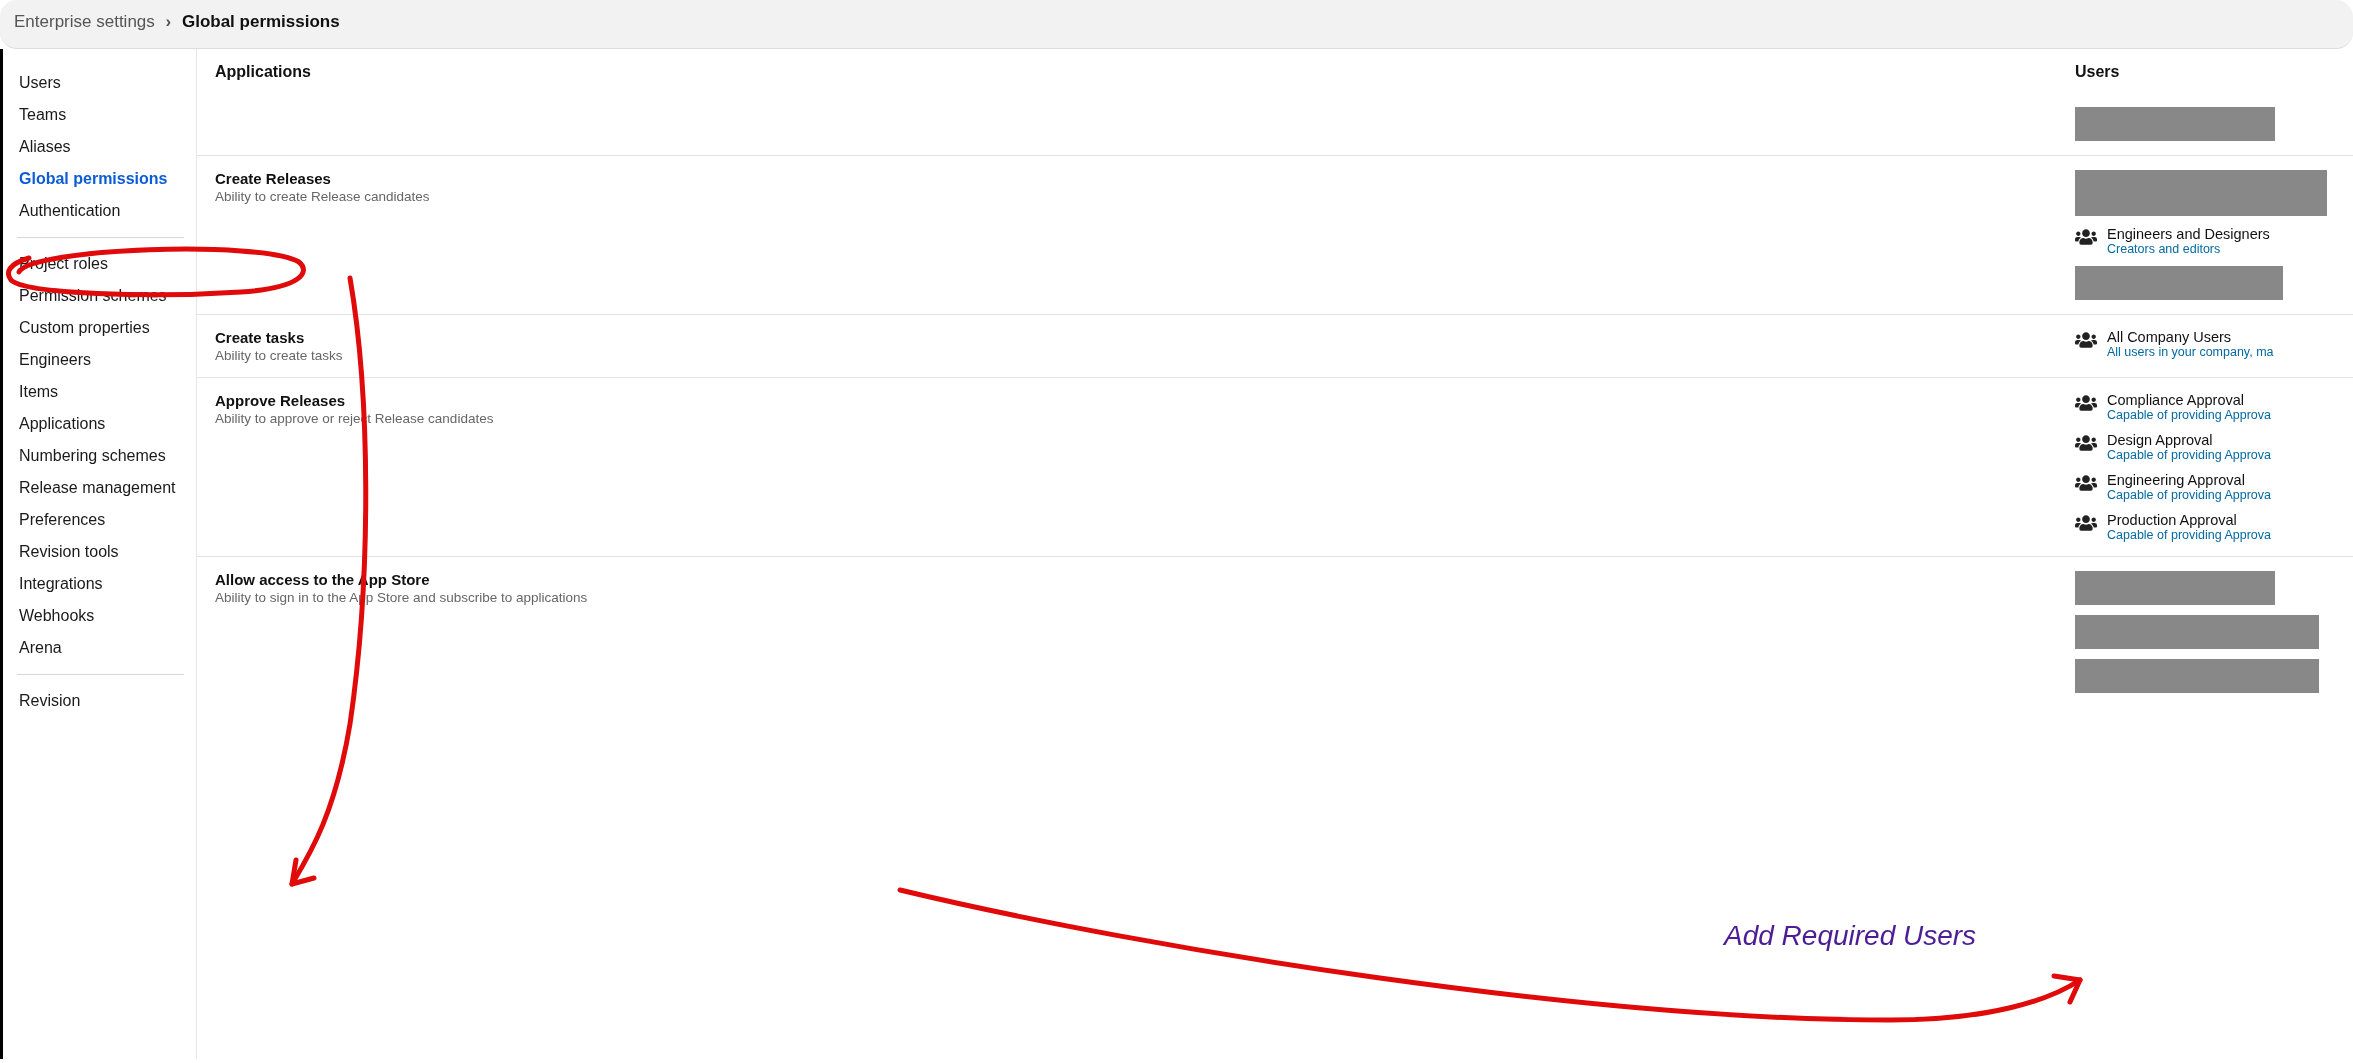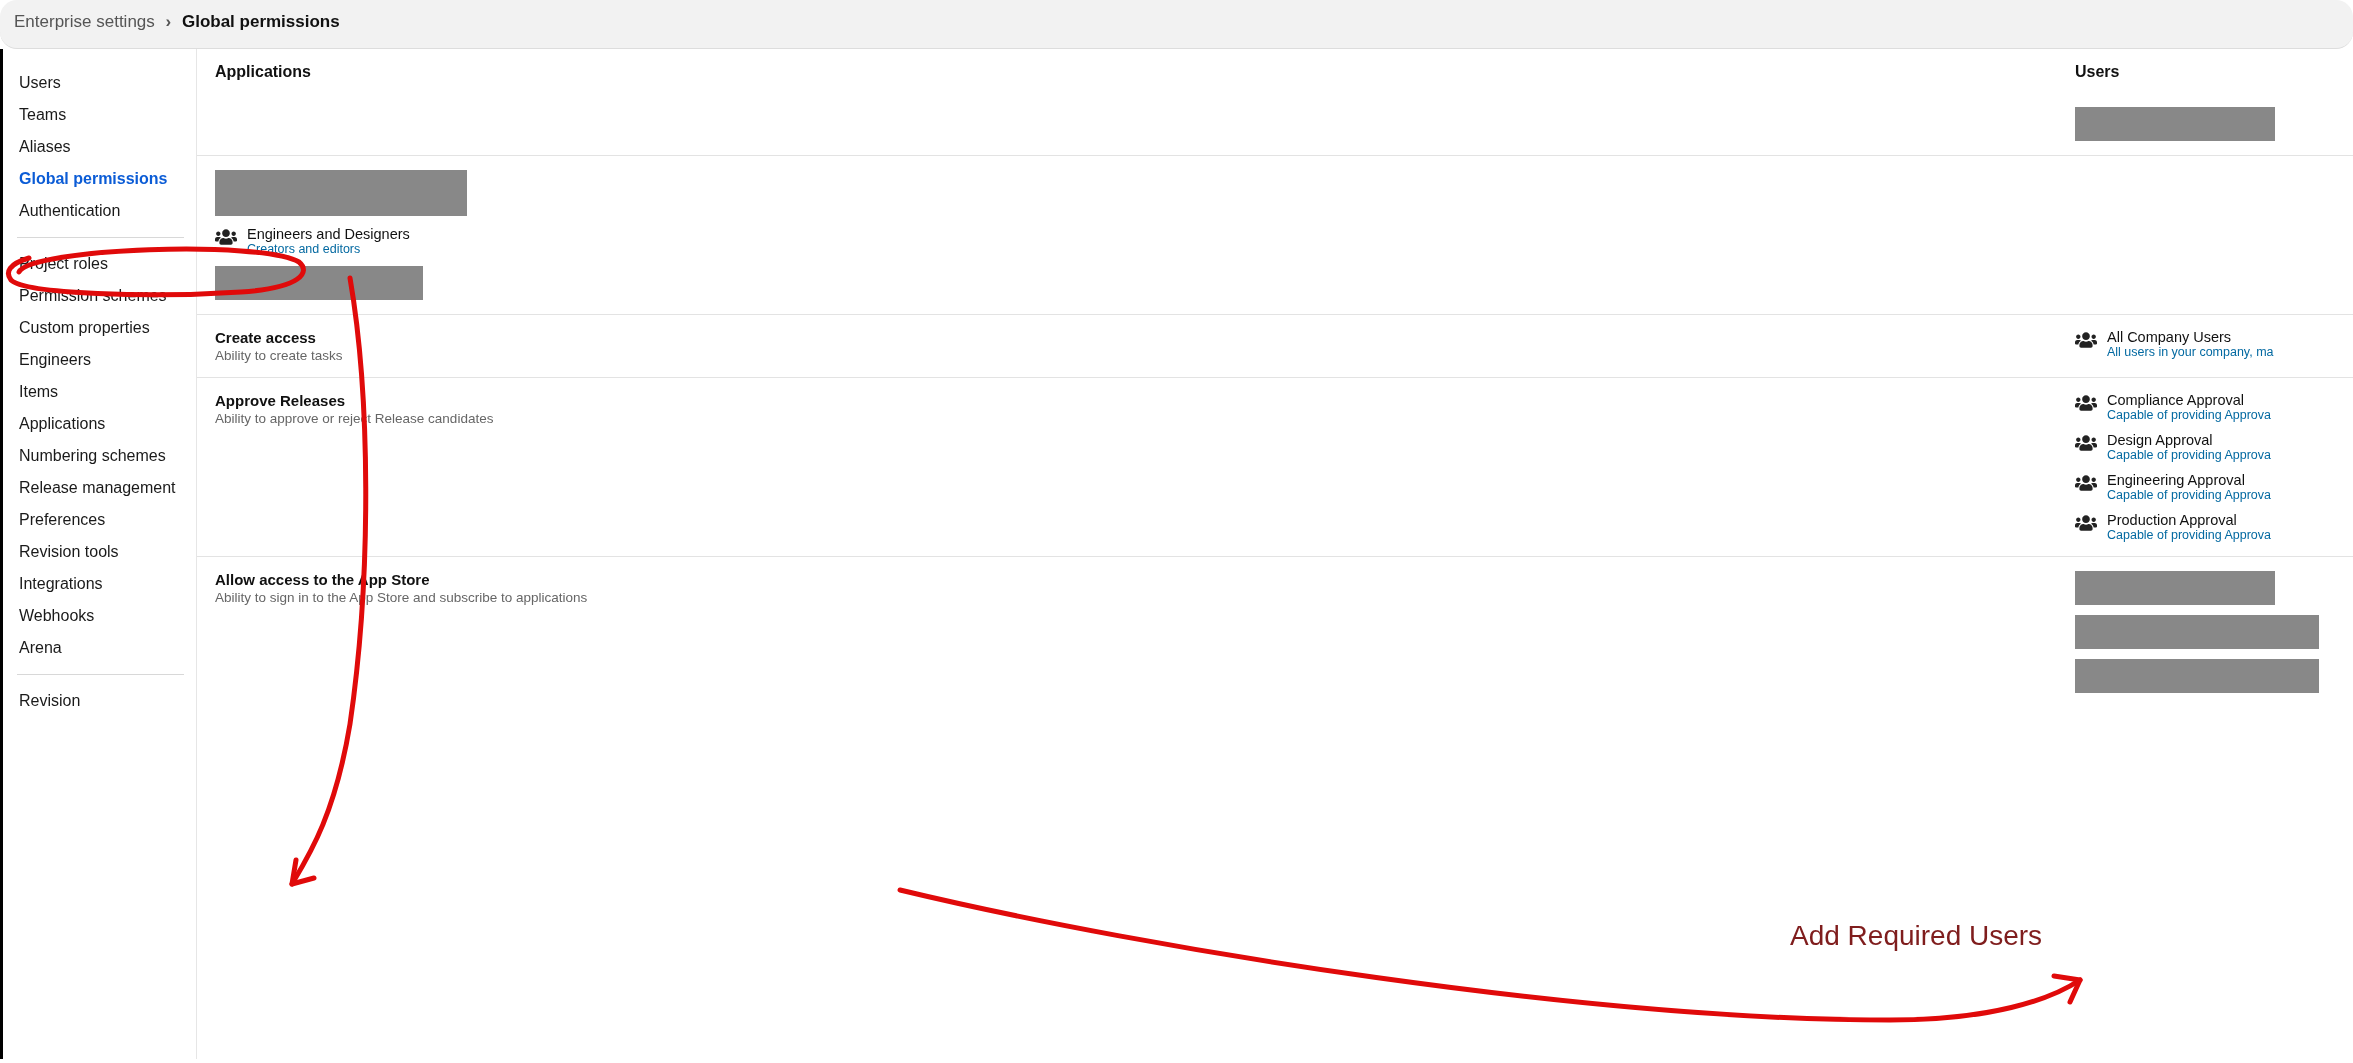--- a/index.html
+++ b/index.html
@@ -154,25 +154,26 @@
   .annot-arrow2 {
     position: absolute;
     left: 890px;
     top: 880px;
     width: 1220px;
     height: 160px;
     pointer-events: none;
   }
   .annot-text {
     position: absolute;
-    left: 1790px;
+    left: 1724px;
     top: 920px;
-    color: #7f1d1d;
+    color: #4c1d95;
     font-size: 28px;
     font-family: Arial, sans-serif;
+    font-style: italic;
   }
 
   .first-right-pad { padding-top: 4px; }
 </style>
 </head>
 <body>
 
 <div class="breadcrumb-bar">
   <span class="crumb1">Enterprise settings</span>
   <span class="sep">›</span>
@@ -213,40 +214,44 @@
     </div>
 
     <div style="display:flex;padding:0 18px 14px;">
       <div style="flex:1"></div>
       <div class="perm-right first-right-pad">
         <div class="redact w1"></div>
       </div>
     </div>
 
     <div class="perm-block">
+      <div class="perm-left">
+        <div class="perm-title">Create Releases</div>
+        <div class="perm-desc">Ability to create Release candidates</div>
+      </div>
       <div class="perm-right">
         <div class="redact w2"></div>
         <div class="user-entry">
           <span class="icon">
             <svg viewBox="0 0 640 512">
                 <path d="M96 224c35 0 64-29 64-64s-29-64-64-64-64 29-64 64 29 64 64 64zm448 0c35 0 64-29 64-64s-29-64-64-64-64 29-64 64 29 64 64 64zm32 32h-64c-18 0-34 7-45 19 41 22 70 63 76 111h66c18 0 32-14 32-32v-32c0-35-29-66-65-66zm-256 0c62 0 112-50 112-112S382 32 320 32 208 82 208 144s50 112 112 112zm77 32h-8c-21 10-44 16-69 16s-48-6-69-16h-8c-64 0-115 51-115 115v29c0 27 21 48 48 48h288c27 0 48-21 48-48v-29c0-64-51-115-115-115zM173 275c-11-12-27-19-45-19H64c-36 0-65 31-65 66v32c0 18 14 32 32 32h66c6-48 35-89 76-111z"></path>
               </svg>
           </span>
           <span class="txt">
             <div class="u-name">Engineers and Designers</div>
             <div class="u-sub">Creators and editors</div>
           </span>
         </div>
         <div class="redact w3"></div>
       </div>
     </div>
 
     <div class="perm-block">
       <div class="perm-left">
-        <div class="perm-title">Create access</div>
+        <div class="perm-title">Create tasks</div>
         <div class="perm-desc">Ability to create tasks</div>
       </div>
       <div class="perm-right">
         <div class="user-entry">
           <span class="icon">
             <svg viewBox="0 0 640 512">
                 <path d="M96 224c35 0 64-29 64-64s-29-64-64-64-64 29-64 64 29 64 64 64zm448 0c35 0 64-29 64-64s-29-64-64-64-64 29-64 64 29 64 64 64zm32 32h-64c-18 0-34 7-45 19 41 22 70 63 76 111h66c18 0 32-14 32-32v-32c0-35-29-66-65-66zm-256 0c62 0 112-50 112-112S382 32 320 32 208 82 208 144s50 112 112 112zm77 32h-8c-21 10-44 16-69 16s-48-6-69-16h-8c-64 0-115 51-115 115v29c0 27 21 48 48 48h288c27 0 48-21 48-48v-29c0-64-51-115-115-115zM173 275c-11-12-27-19-45-19H64c-36 0-65 31-65 66v32c0 18 14 32 32 32h66c6-48 35-89 76-111z"></path>
               </svg>
           </span>
           <span class="txt">

